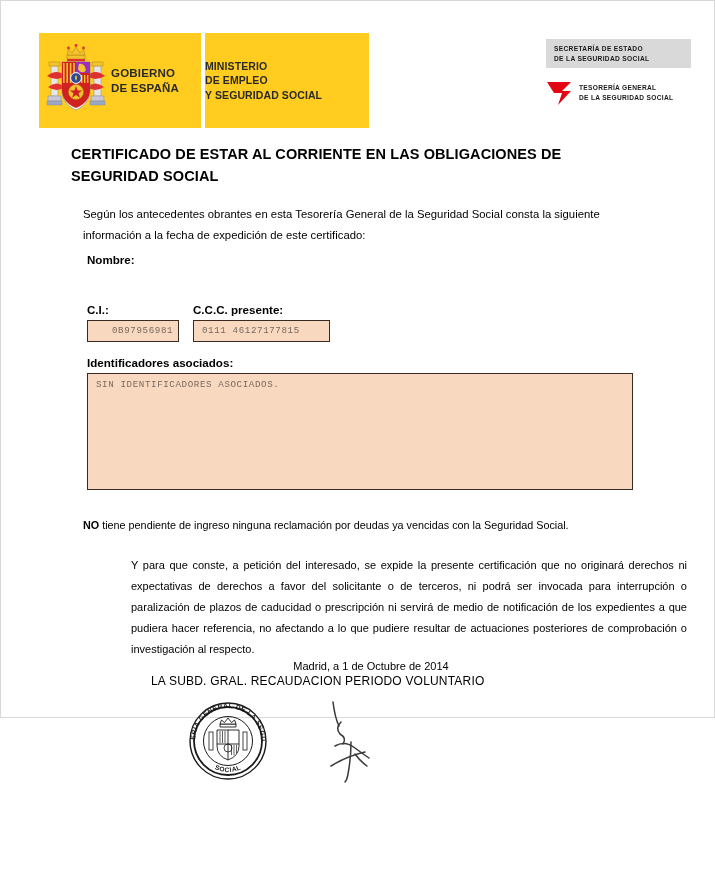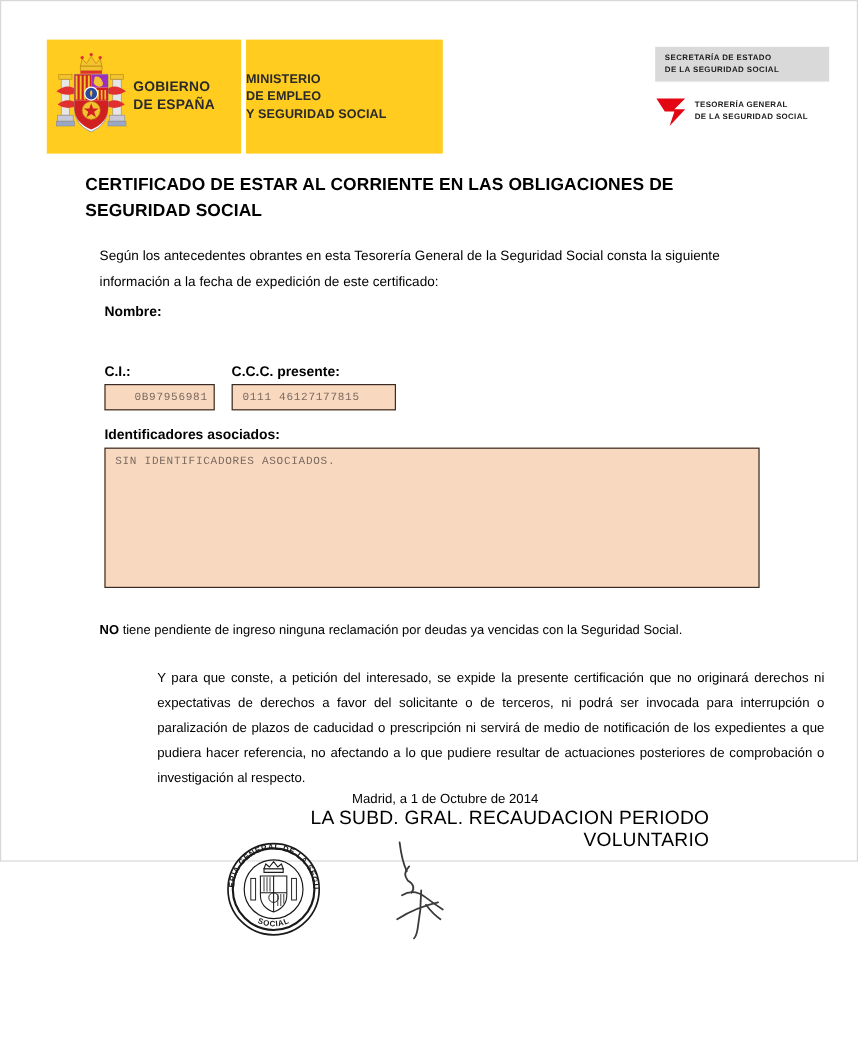--- a/index.html
+++ b/index.html
@@ -209,22 +209,22 @@
     position: absolute;
     left: 180px; top: 659px;
     width: 380px;
     text-align: center;
     font-size: 11px;
   }
   .sig-role {
     position: absolute;
     left: 150px; top: 673px;
     width: 440px;
-    text-align: right;
-    font-size: 16px;
+    text-align: left;
+    font-size: 12px;
     letter-spacing: 0.2px;
   }
   .stamp {
     position: absolute;
     left: 186px; top: 699px;
     width: 82px;
     height: 82px;
   }
   .handsign {
     position: absolute;

